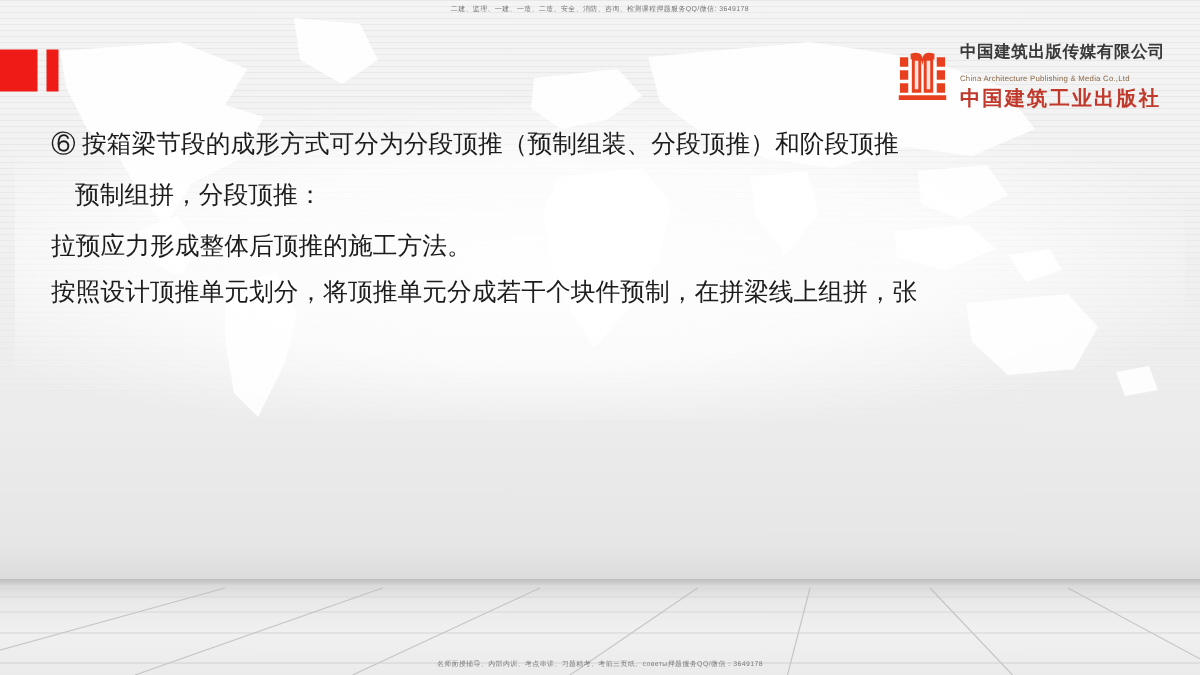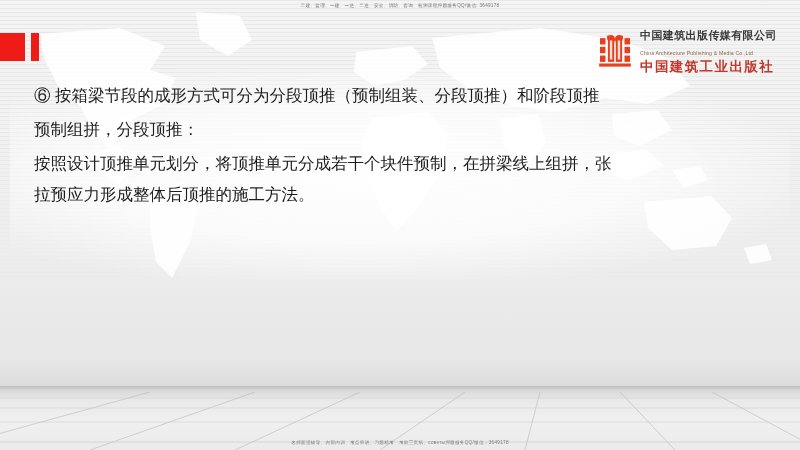--- a/index.html
+++ b/index.html
@@ -148,25 +148,25 @@
   }
 
   
   .body-copy {
     position: absolute;
     left: 34px; top: 80px;
     width: 740px;
     color: #1c1c1c;
     font-size: 16.5px;
     line-height: 31px;
-    font-family: Liberation Sans, sans-serif;
+    font-family: Liberation Serif, serif;
   }
   .para { margin: 0; }
   .para.p1 { text-indent: 0; }
-  .para.p2 { margin-top: 3px; }
+  .para.p2 { margin-top: 3px; margin-left: 16px; }
   .para.p3 { margin-top: 3px; }
   .para .ln { display: block; }
   .para .ln.indent { padding-left: 7px; }
 </style>
 </head>
 <body>
 
 <div id="slide">
 
   <div class="wall"></div>
@@ -268,18 +268,18 @@
   </div>
 
   <div class="body-copy">
     <p class="para p1">
       <span class="ln">⑥ 按箱梁节段的成形方式可分为分段顶推（预制组装、分段顶推）和阶段顶推</span>
     </p>
     <p class="para p2">
       <span class="ln">预制组拼，分段顶推：</span>
     </p>
     <p class="para p3">
+      <span class="ln">拉预应力形成整体后顶推的施工方法。</span>
       <span class="ln">按照设计顶推单元划分，将顶推单元分成若干个块件预制，在拼梁线上组拼，张</span>
-      <span class="ln">拉预应力形成整体后顶推的施工方法。</span>
     </p>
   </div>
 
 </div>
 
 </body></html>

